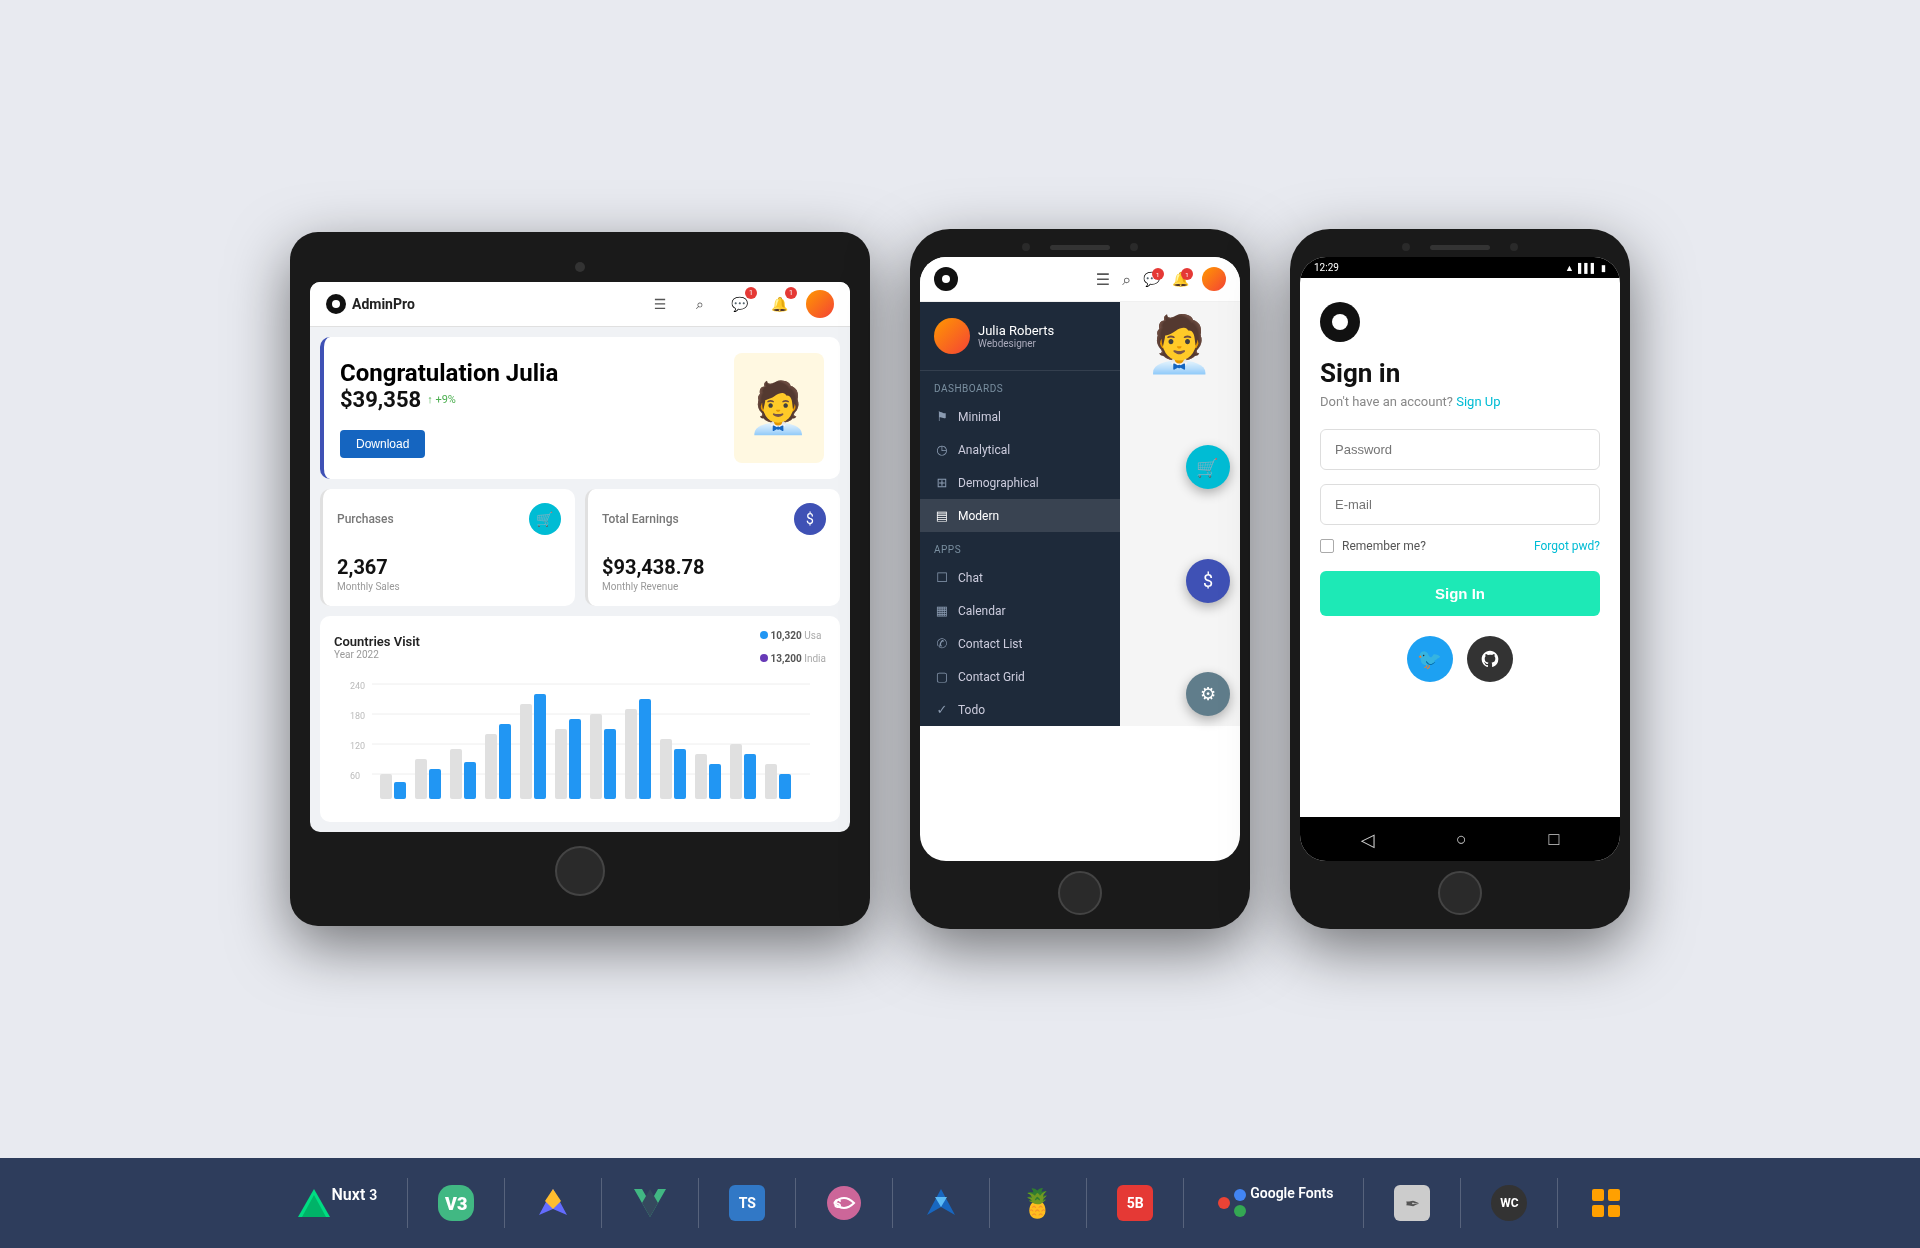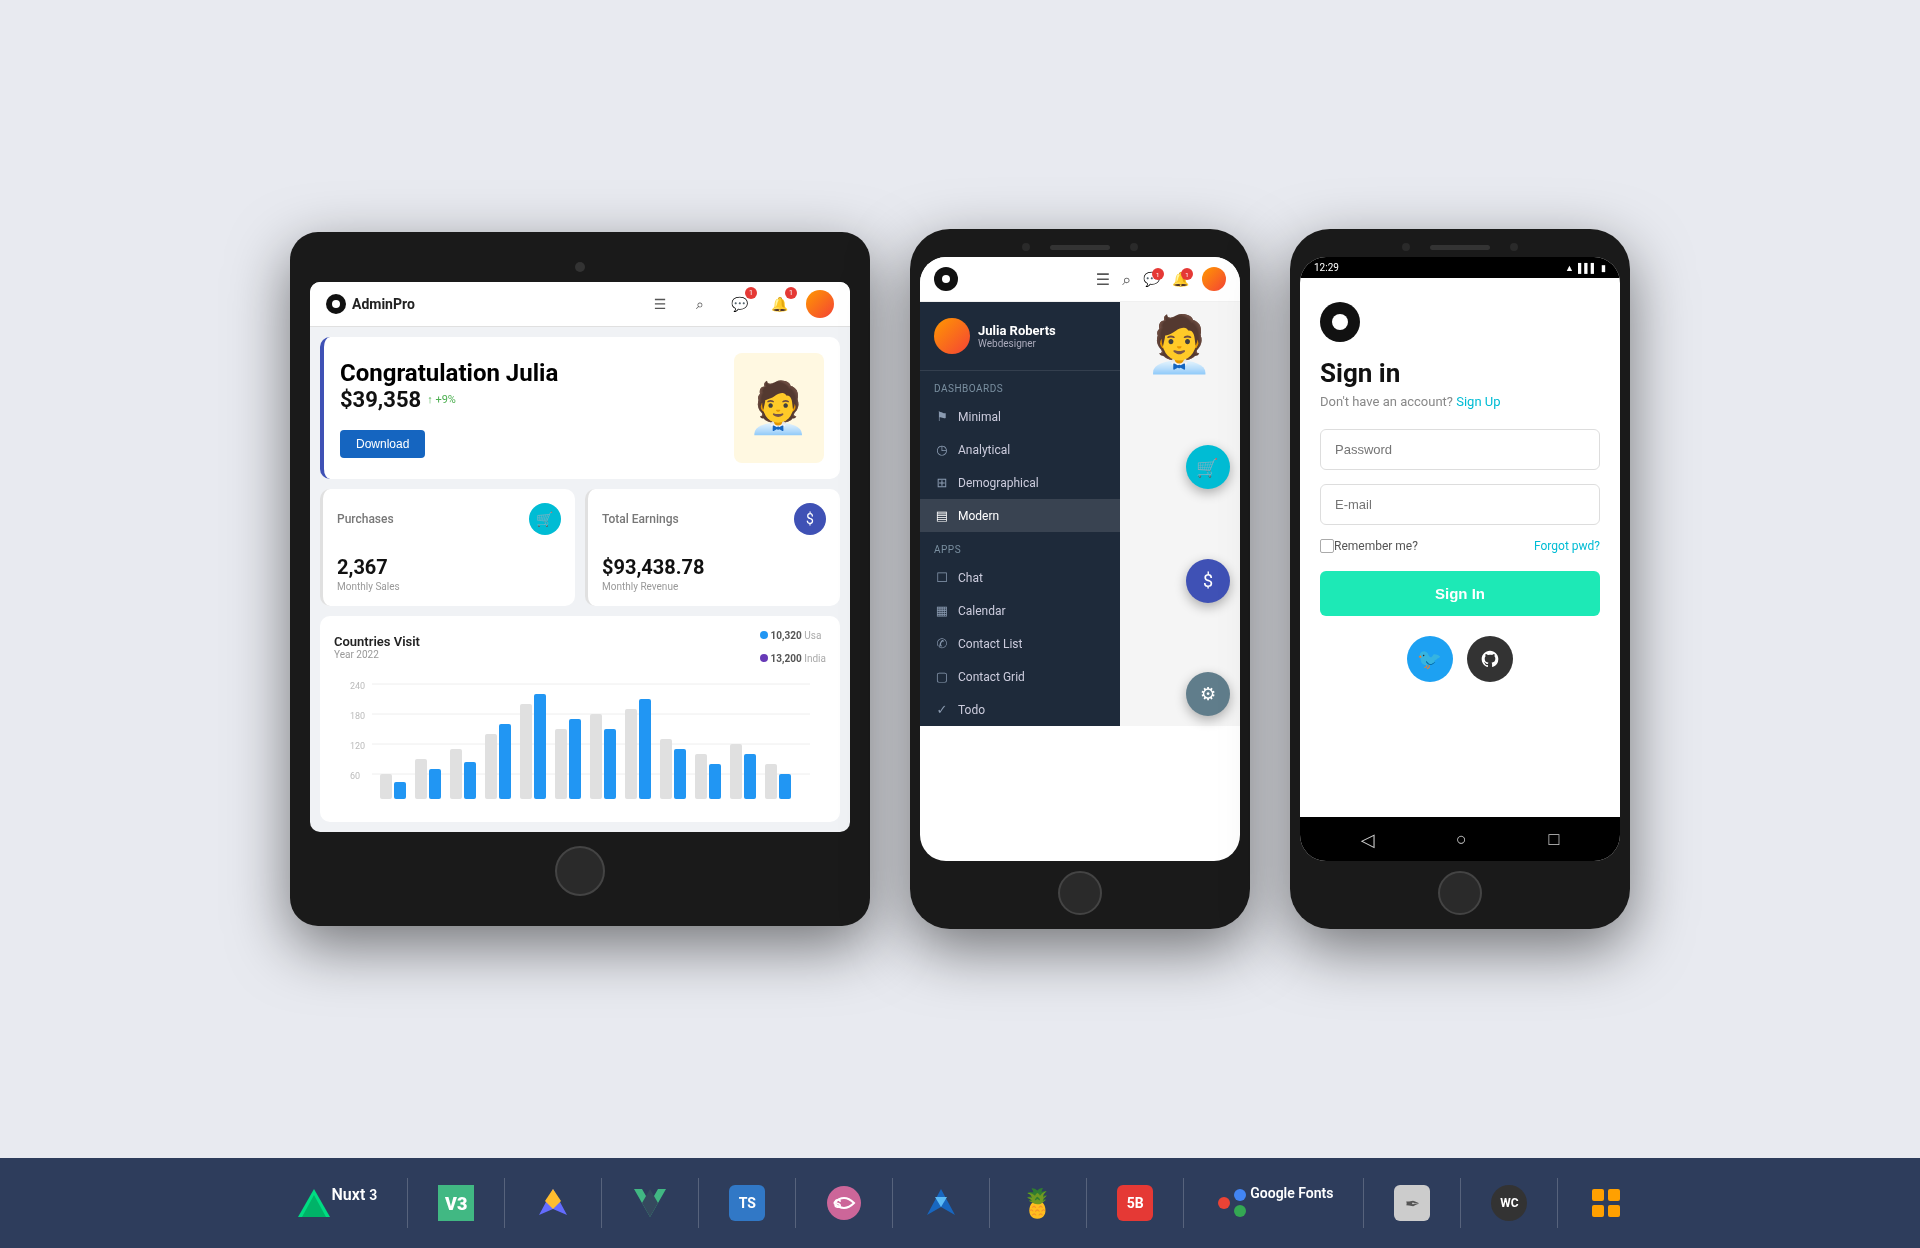--- a/index.html
+++ b/index.html
@@ -312,21 +312,21 @@
       border-bottom: 1px solid rgba(255,255,255,0.1);
     }
     .sidebar-avatar {
       width: 36px; height: 36px;
       border-radius: 50%;
       background: linear-gradient(135deg, #ff9800, #f44336);
       flex-shrink: 0;
     }
     .sidebar-user-name {
       font-size: 13px;
-      font-weight: 700;
+      font-weight: 400;
       color: white;
     }
     .sidebar-user-role {
       font-size: 10px;
       color: #aab;
     }
     .sidebar-section-title {
       font-size: 10px;
       color: #7a8fa0;
       padding: 12px 14px 6px;
@@ -448,21 +448,21 @@
     }
     .form-row {
       display: flex;
       align-items: center;
       justify-content: space-between;
       margin-bottom: 18px;
     }
     .remember-label {
       display: flex;
       align-items: center;
-      gap: 0;
+      gap: 8px;
       font-size: 12px;
       color: #555;
     }
     .remember-check {
       width: 14px; height: 14px;
       border: 1.5px solid #aaa;
       border-radius: 2px;
     }
     .forgot-link {
       font-size: 12px;
@@ -821,21 +821,21 @@
       <svg width="32" height="28" viewBox="0 0 32 28">
         <polygon points="16,0 32,28 0,28" fill="#00dc82"></polygon>
         <polygon points="16,6 28,28 4,28" fill="#00b368"></polygon>
       </svg>
     </div>
     <span class="tech-name">Nuxt <span>3</span></span>
   </div>
   <div class="divider-v"></div>
 
   <div class="footer-tech">
-    <div class="tech-icon" style="background:#41b883;border-radius:0;">
+    <div class="tech-icon" style="background:#41b883;border-radius:14px;">
       <span style="color:white;font-weight:900;font-size:18px;">V3</span>
     </div>
   </div>
   <div class="divider-v"></div>
 
   <div class="footer-tech">
     <div class="tech-icon">
       <svg width="32" height="32" viewBox="0 0 32 32">
         <polygon points="16,2 30,28 16,22 2,28" fill="#646cff"></polygon>
         <polygon points="16,2 24,14 16,22 8,14" fill="#ffbd2e"></polygon>

